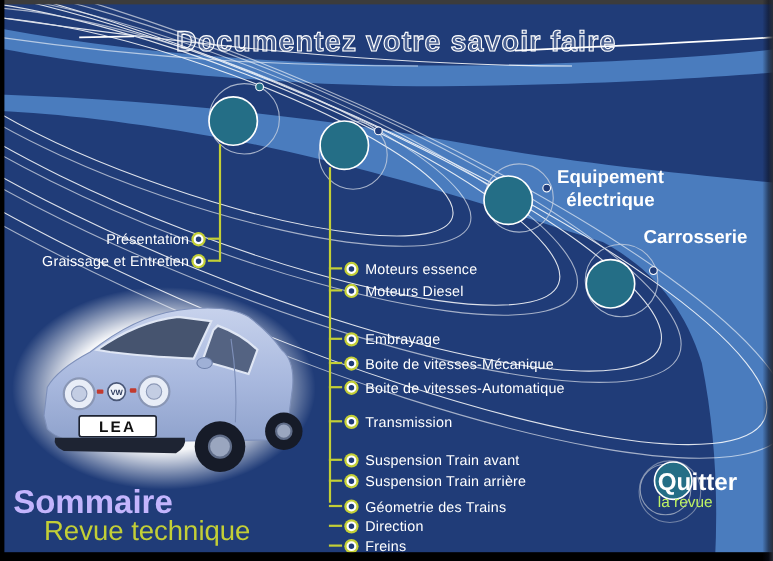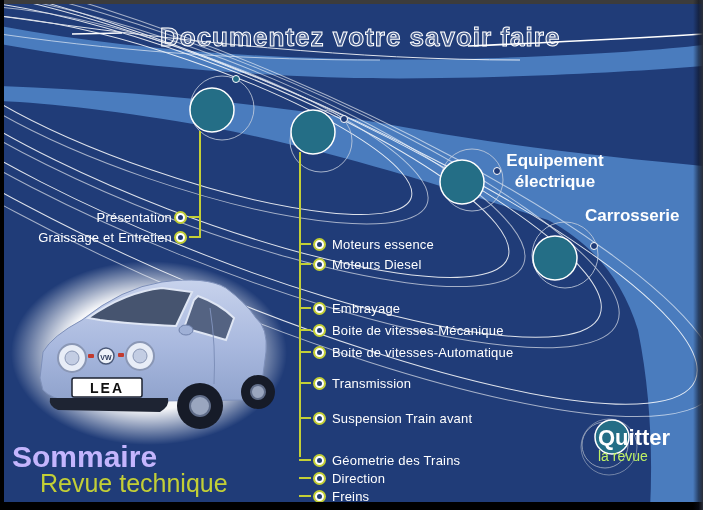--- a/index.html
+++ b/index.html
@@ -162,20 +162,25 @@
   </div>
   <div class="row row-center" style="top:335px">
     <span class="branch"></span>
     <span class="dot"></span>
     <span class="label">Transmission</span>
   </div>
   <div class="row row-center" style="top:370px">
     <span class="branch"></span>
     <span class="dot"></span>
     <span class="label">Suspension Train avant</span>
+  </div>
+  <div class="row row-center" style="top:389px">
+    <span class="branch"></span>
+    <span class="dot"></span>
+    <span class="label">Suspension Train arrière</span>
   </div>
   <div class="row row-center" style="top:412px">
     <span class="branch"></span>
     <span class="dot"></span>
     <span class="label">Géometrie des Trains</span>
   </div>
   <div class="row row-center" style="top:430px">
     <span class="branch"></span>
     <span class="dot"></span>
     <span class="label">Direction</span>

